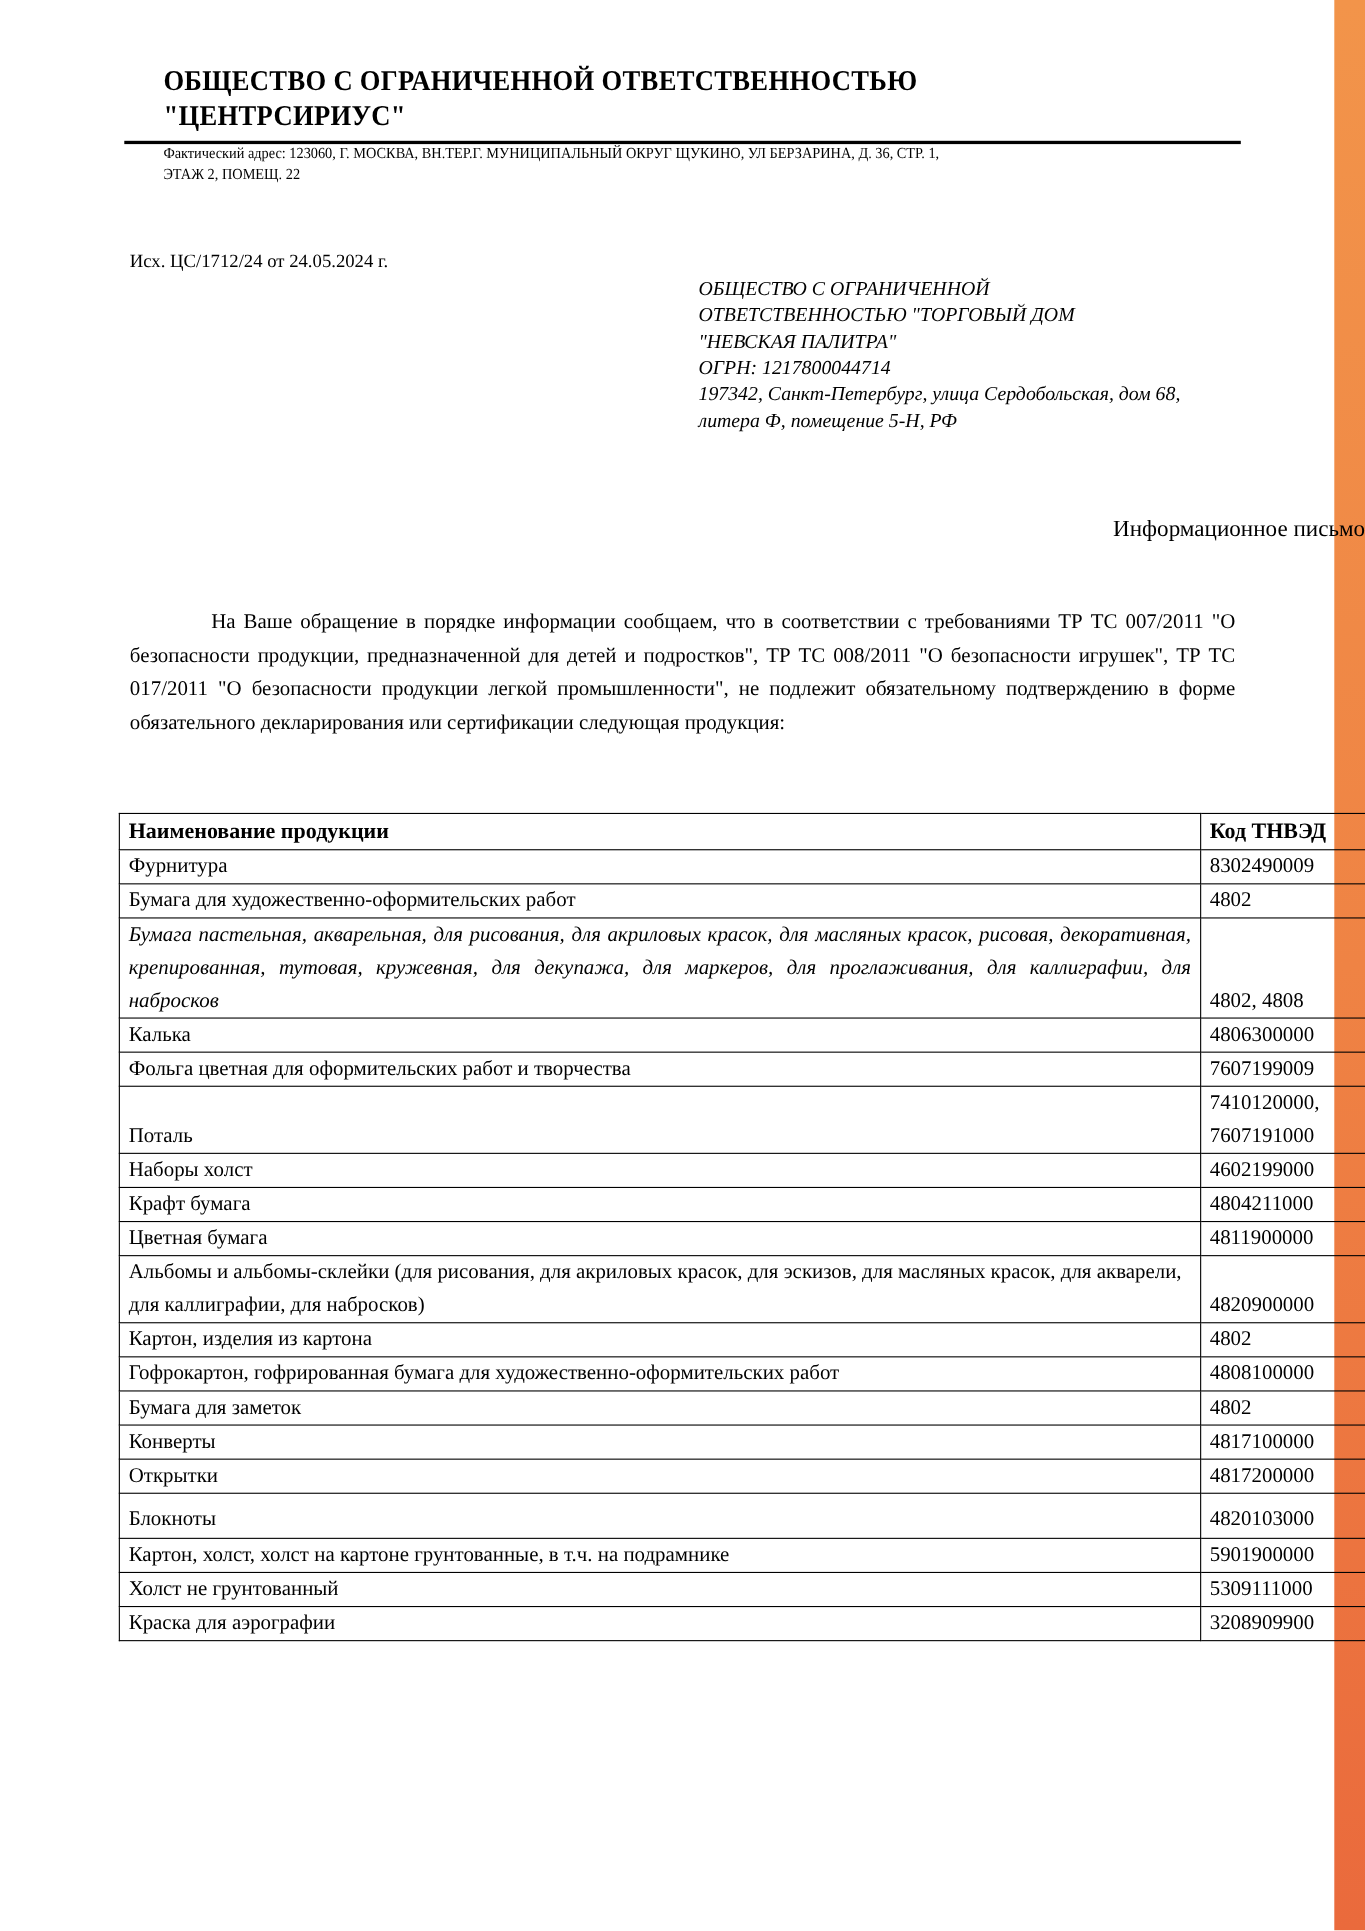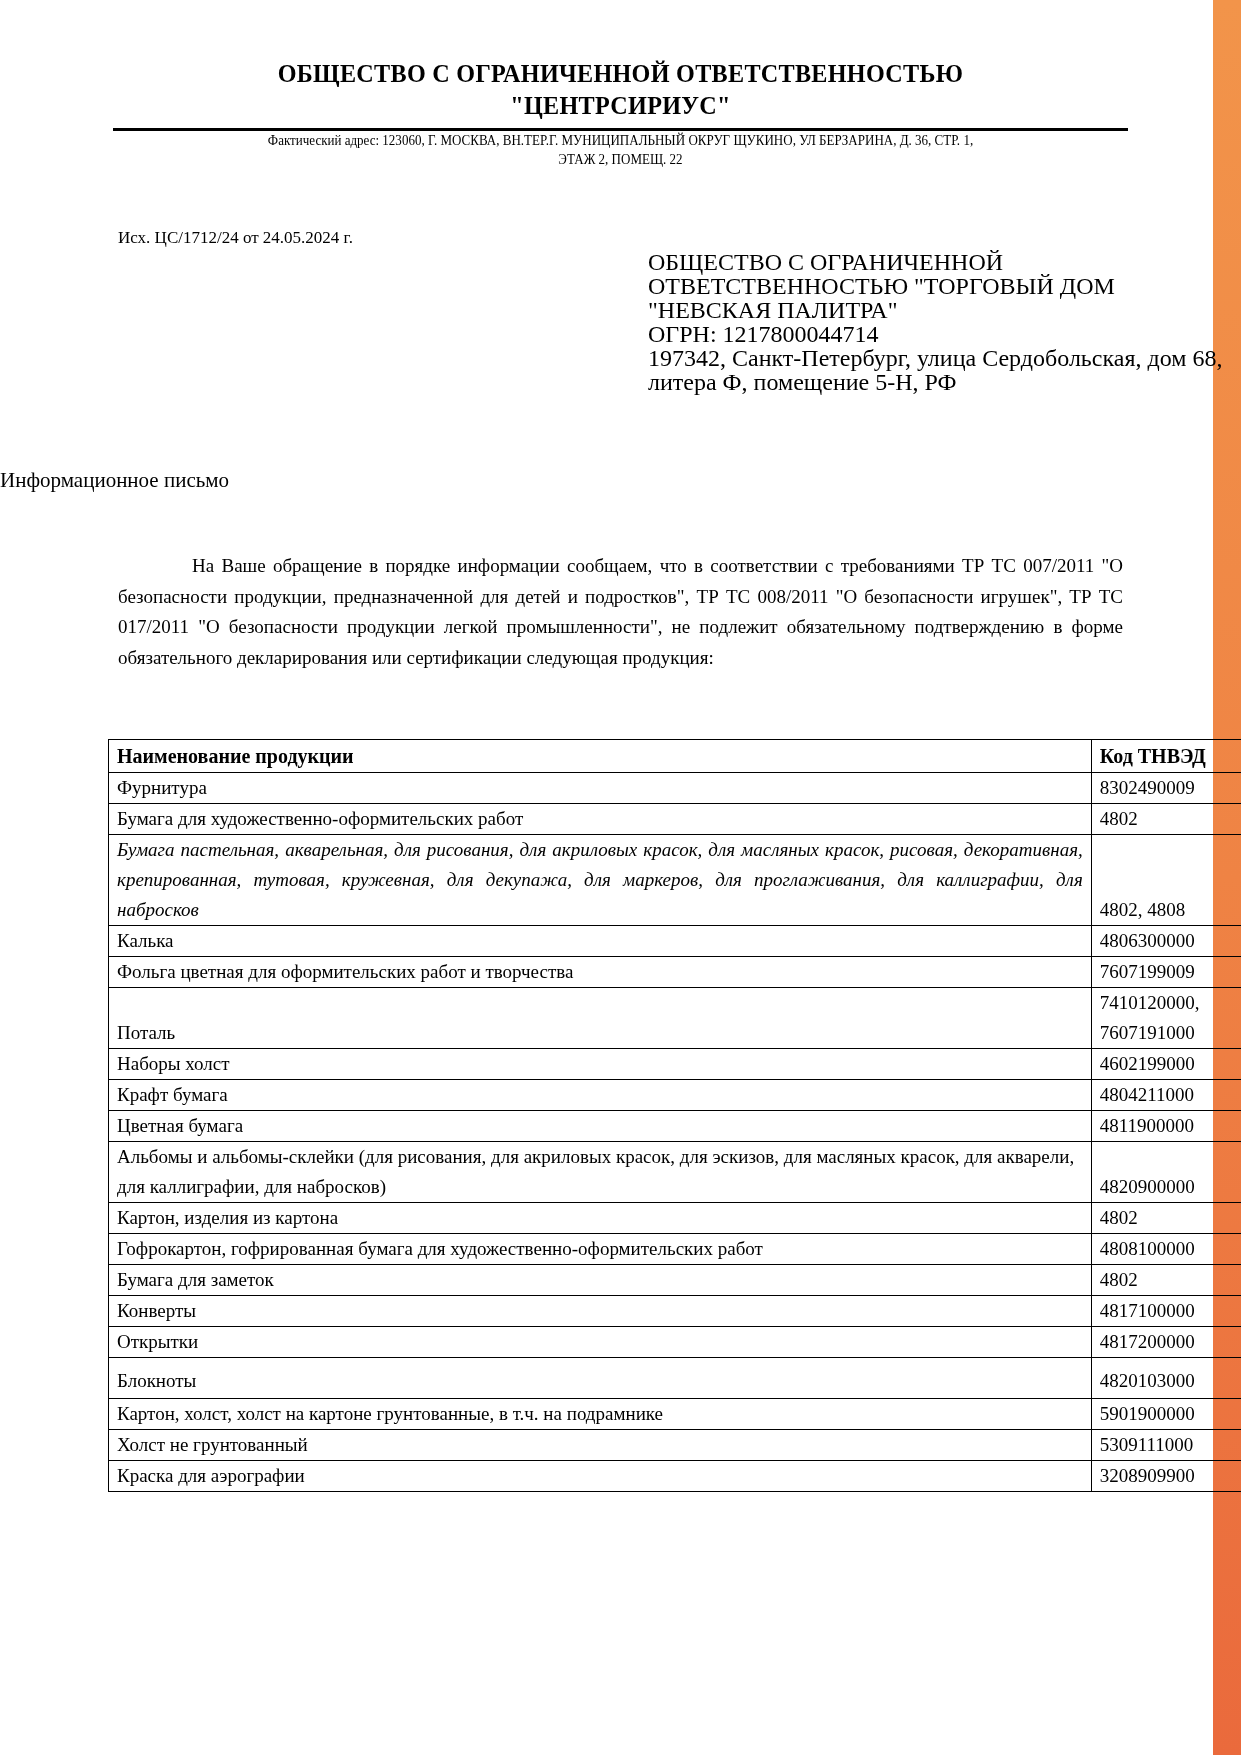--- a/index.html
+++ b/index.html
@@ -5,33 +5,33 @@
   html, body { margin: 0; padding: 0; }
   body {
     width: 1241px; height: 1755px; position: relative; overflow: hidden;
     background: #ffffff; color: #000;
     font-family: "Liberation Serif", "DejaVu Serif", serif;
   }
   .accent-bar {
     position: absolute; top: 0; right: 0; width: 28px; height: 1755px;
     background: linear-gradient(to bottom, #F2944A 0%, #EF8344 50%, #EA6A3C 100%);
   }
-  .letterhead { position: absolute; left: 113px; top: 58px; width: 1015px; text-align: center; }
+  .letterhead { position: absolute; left: 113px; top: 58px; width: 1015px; text-align: left; }
   .company-name {
     font-family: "Liberation Serif", serif; font-weight: bold; font-size: 26px;
     line-height: 32px; letter-spacing: 0.3px; transform: scaleX(0.93); transform-origin: center;
   }
   .head-rule { margin-top: 6px; height: 3px; background: #000; }
   .address { font-size: 14px; line-height: 18px; margin-top: 1px; transform: scaleX(0.93); transform-origin: center; }
 
   .outgoing { position: absolute; left: 118px; top: 228px; font-size: 17px; }
-  .recipient { position: absolute; left: 648px; top: 250px; font-size: 24px; line-height: 24px; }
+  .recipient { position: absolute; left: 635px; top: 250px; font-size: 18px; line-height: 24px; font-style: italic; }
   .recipient div { white-space: nowrap; }
 
-  .doc-title { position: absolute; left: 0; width: 1241px; top: 468px; text-align: left; font-size: 21px; }
+  .doc-title { position: absolute; left: 0; width: 1241px; top: 468px; text-align: right; font-size: 21px; }
   .doc-title span { display: inline-block; margin-left: 0; }
 
   .body-text {
     position: absolute; left: 118px; top: 551px; width: 1005px;
     font-size: 19px; line-height: 30.5px; text-align: justify; text-indent: 74px;
   }
 
   table.products {
     position: absolute; left: 108px; top: 739px; width: 1209px;
     border-collapse: collapse; font-size: 19px;

